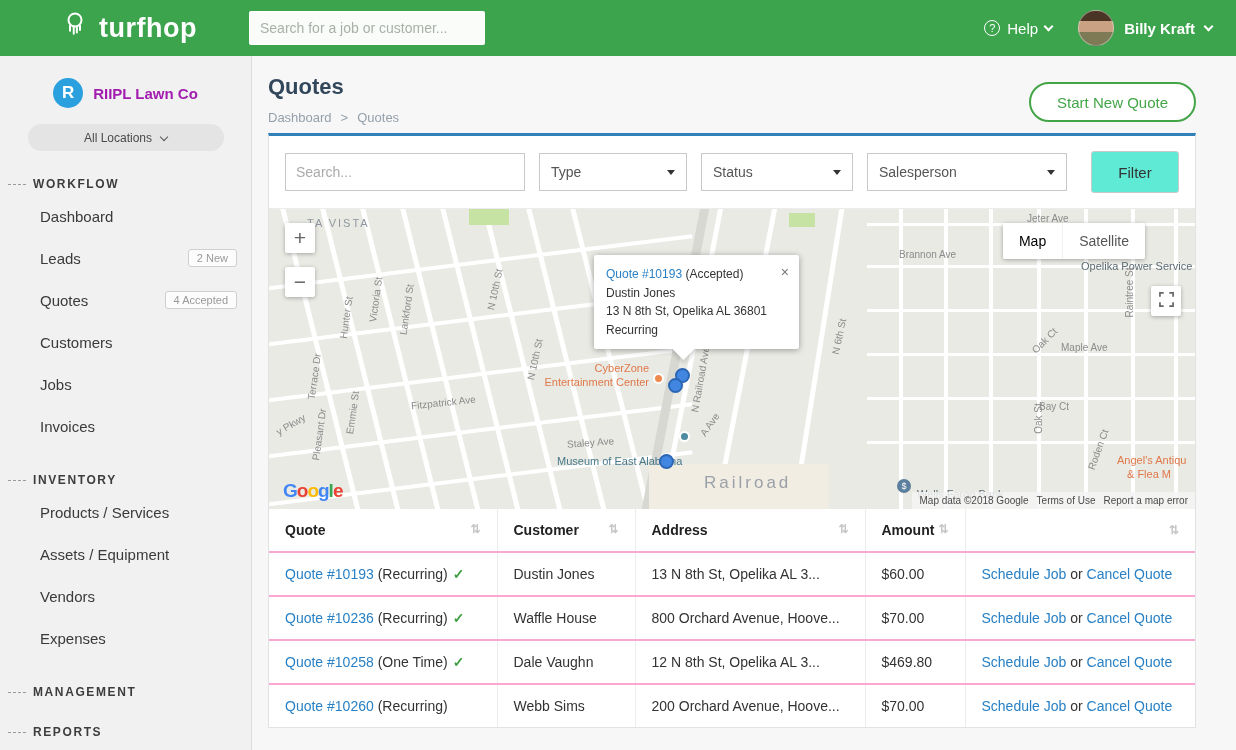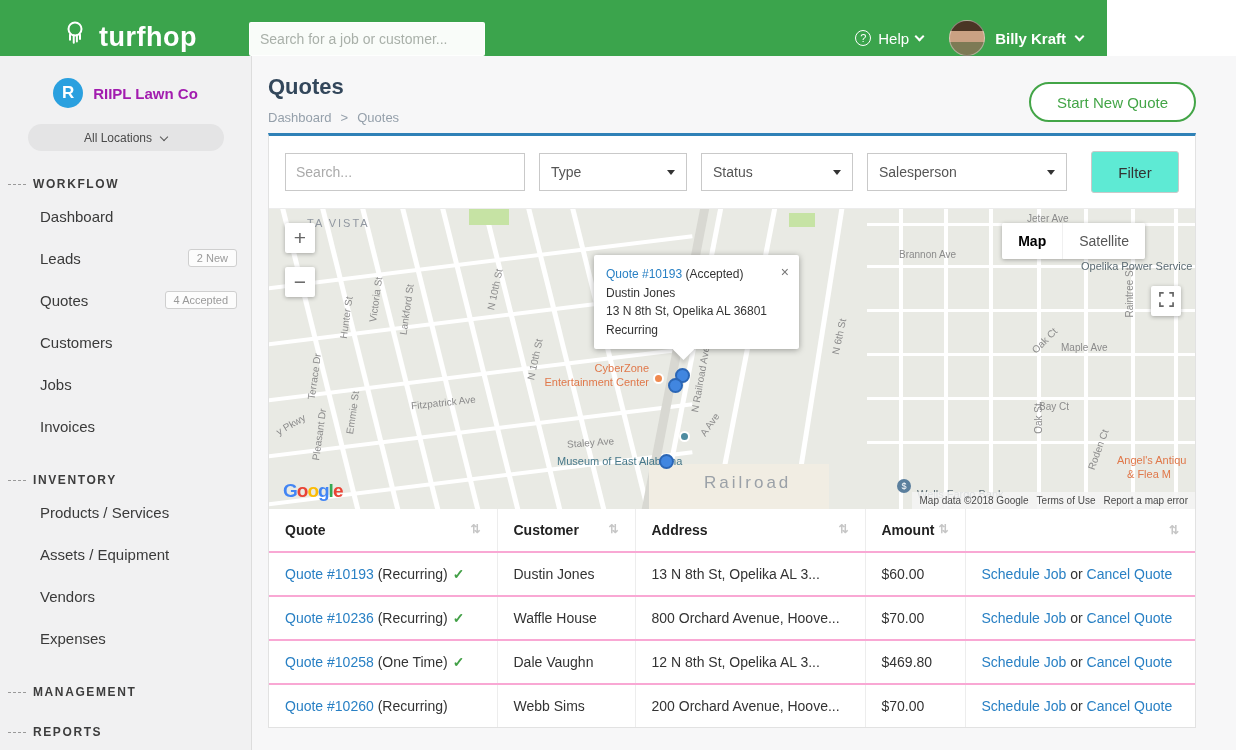--- a/index.html
+++ b/index.html
@@ -1,21 +1,21 @@
 <!DOCTYPE html>
 <html><head>
 <meta charset="utf-8">
 <style>
   * { box-sizing: border-box; }
   html,body { margin:0; padding:0; width:1236px; height:750px; overflow:hidden;
     font-family:"Liberation Sans", sans-serif; background:#fff; }
 
   
-  .topbar { position:absolute; top:0; left:0; width:1107px; height:56px;
-    background:#3BA44C; display:flex; align-items:flex-end; padding:0 24px; }
+  .topbar { position:absolute; top:0; left:0; width:1236px; height:56px;
+    background:#3BA44C; display:flex; align-items:center; padding:0 24px; }
   .logo { display:flex; align-items:center; gap:9px; margin-left:36px; color:#fff;
     font-size:27px; font-weight:bold; letter-spacing:.5px; }
   .tb-search { margin-left:52px; }
   .tb-search input { width:236px; height:34px; border:1px solid rgba(255,255,255,.85);
     border-radius:2px; background:rgba(255,255,255,.97); padding:0 10px; font-size:14px;
     color:#333; outline:none; font-family:inherit; }
   .tb-search input::placeholder { color:#a9b0a9; }
   .tb-right { margin-left:auto; display:flex; align-items:center; gap:26px; color:#fff; }
   .help { display:flex; align-items:center; gap:7px; font-size:15px; cursor:pointer; }
   .qmark { width:16px; height:16px; border:1.4px solid #fff; border-radius:50%;
@@ -96,21 +96,21 @@
     color:#fff; font-size:9px; display:flex; align-items:center; justify-content:center; }
   .pin { position:absolute; width:15px; height:15px; border-radius:50%; background:#4186e0;
     border:2px solid #2b66b5; cursor:pointer; }
   .zbtn { position:absolute; left:16px; width:30px; height:30px; background:#fff; border-radius:2px;
     box-shadow:0 1px 4px rgba(0,0,0,.3); font-size:21px; color:#666; display:flex;
     align-items:center; justify-content:center; cursor:pointer; }
   .maptype { position:absolute; top:14px; right:50px; display:flex; box-shadow:0 1px 4px rgba(0,0,0,.3);
     border-radius:2px; overflow:hidden; }
   .mt-btn { height:36px; padding:0 16px; background:#fff; display:flex; align-items:center;
     font-size:14px; cursor:pointer; }
-  .mt-map { font-weight:bold; color:#000; } .mt-sat { color:#565656; border-left:1px solid #f0f0f0; }
+  .mt-map { font-weight:normal; color:#000; } .mt-sat { color:#565656; border-left:1px solid #f0f0f0; }
   .fullscreen { position:absolute; right:14px; top:77px; width:30px; height:30px; background:#fff;
     border-radius:2px; box-shadow:0 1px 4px rgba(0,0,0,.3); display:flex; align-items:center;
     justify-content:center; cursor:pointer; }
   .infowin { position:absolute; left:325px; top:46px; width:205px; background:#fff; border-radius:2px;
     box-shadow:0 1px 6px rgba(0,0,0,.35); padding:10px 12px; font-size:12px; line-height:1.55;
     color:#333; z-index:5; }
   .infowin:after { content:""; position:absolute; left:82px; bottom:-8px; width:15px; height:15px;
     background:#fff; transform:rotate(45deg); box-shadow:3px 3px 4px rgba(0,0,0,.12); }
   .iw-close { position:absolute; top:7px; right:10px; color:#757575; font-size:14px; cursor:pointer; }
   .iw-link { color:#2980c4; cursor:pointer; }

